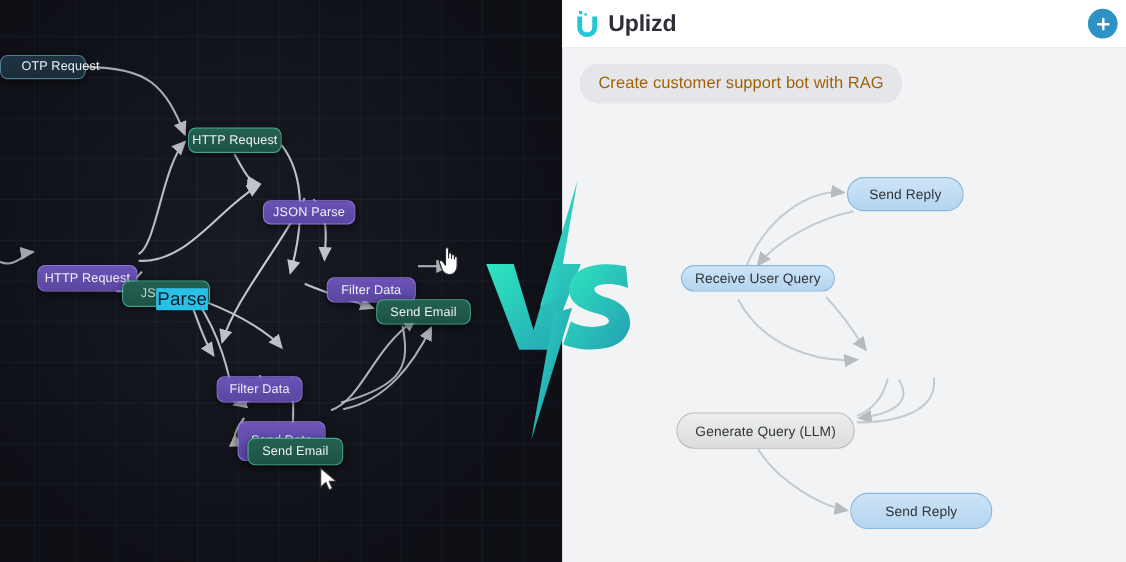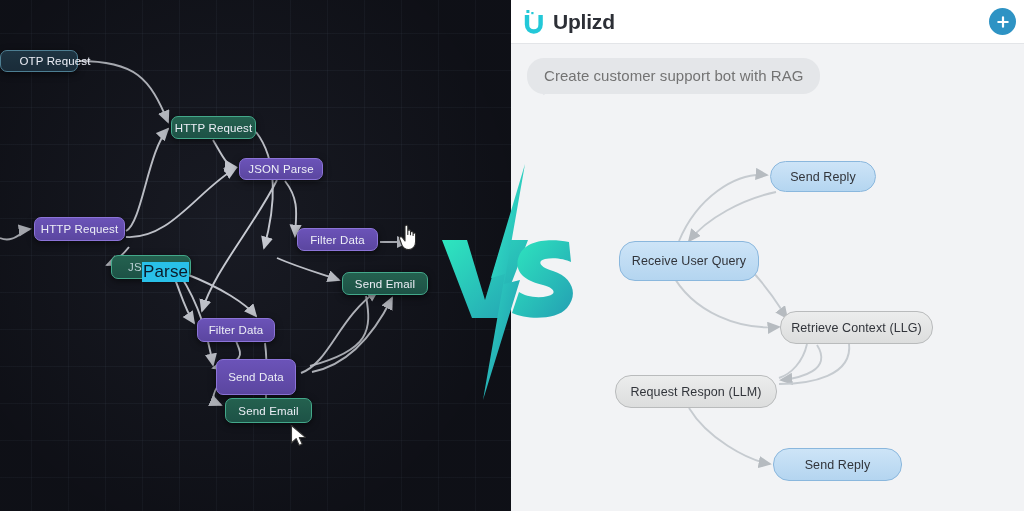--- a/index.html
+++ b/index.html
@@ -38,20 +38,21 @@
     font-size:11.5px;
     color:#eceef6;
     letter-spacing:0.15px;
     white-space:nowrap;
     box-shadow:0 2px 7px rgba(0,0,0,0.55);
     z-index:4;
   }
   .dnode.purple {
     background:linear-gradient(180deg,#6b53b8,#5b46a0);
     border:1px solid #8c74d8;
+    margin-top:24px;
   }
   .dnode.teal {
     background:linear-gradient(180deg,#24614f,#1d5246);
     border:1px solid #43a88a;
   }
   .dnode.slate {
     background:linear-gradient(180deg,#1e3442,#1a2c39);
     border:1px solid #4d7e92;
     padding-left:32px;
   }
@@ -103,21 +104,21 @@
   }
   #msg-row { position:absolute; left:0; top:58px; width:513px; }
   #msg-bubble {
     position:relative;
     display:inline-block;
     margin-left:16px;
     background:#e4e6e9;
     border-radius:17px;
     padding:9px 17px 10px 17px;
     font-size:15px;
-    color:#737373;
+    color:#a16207;
     letter-spacing:0.05px;
   }
   #msg-bubble::after{
     content:"";
     position:absolute; left:7px; bottom:-4px;
     width:14px; height:13px;
     background:#e4e6e9;
     border-bottom-right-radius:12px;
     clip-path:polygon(0 0,100% 0,100% 100%);
     transform:rotate(12deg);
@@ -302,30 +303,27 @@
       <g fill="none" stroke="#c6cbd0" stroke-width="1.9">
         <path d="M338,343 C342,376 300,384 268,384"></path>
         <path d="M296,344 C292,362 280,374 268,378"></path>
       </g>
     </svg>
 
     <div class="lnode blue" style="left:259px; top:161px; width:106px; height:31px;">
       <span>Send Reply</span>
     </div>
 
-    <div class="lnode blue" style="left:108px; top:241px; width:140px; height:40px;">
+    <div class="lnode blue" style="left:108px; top:241px; width:140px; height:24px;">
       <span>Receive User Query</span>
     </div>
 
-    <div class="lnode gray" style="left:269px; top:311px; width:153px; height:33px;">
-      <span>Retrieve Context (LLG)</span>
-    </div>
 
     <div class="lnode gray" style="left:104px; top:375px; width:162px; height:33px;">
-      <span>Request Respon (LLM)</span>
+      <span>Generate Query (LLM)</span>
     </div>
 
     <div class="lnode blue" style="left:262px; top:448px; width:129px; height:33px;">
       <span>Send Reply</span>
     </div>
 
   </div>
 </div>
 
 </body></html>

